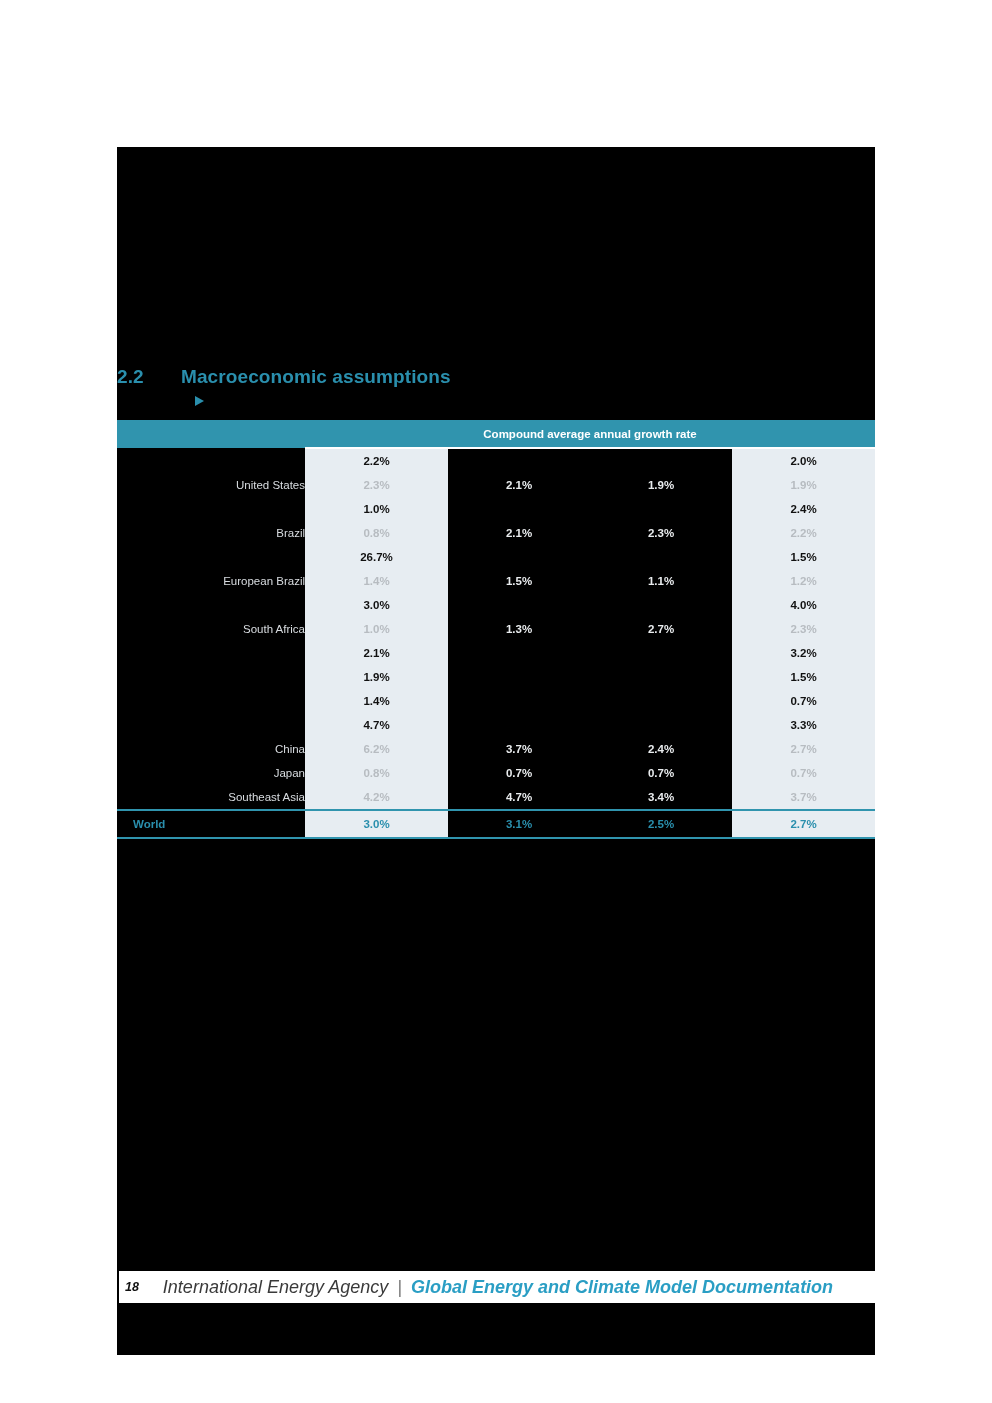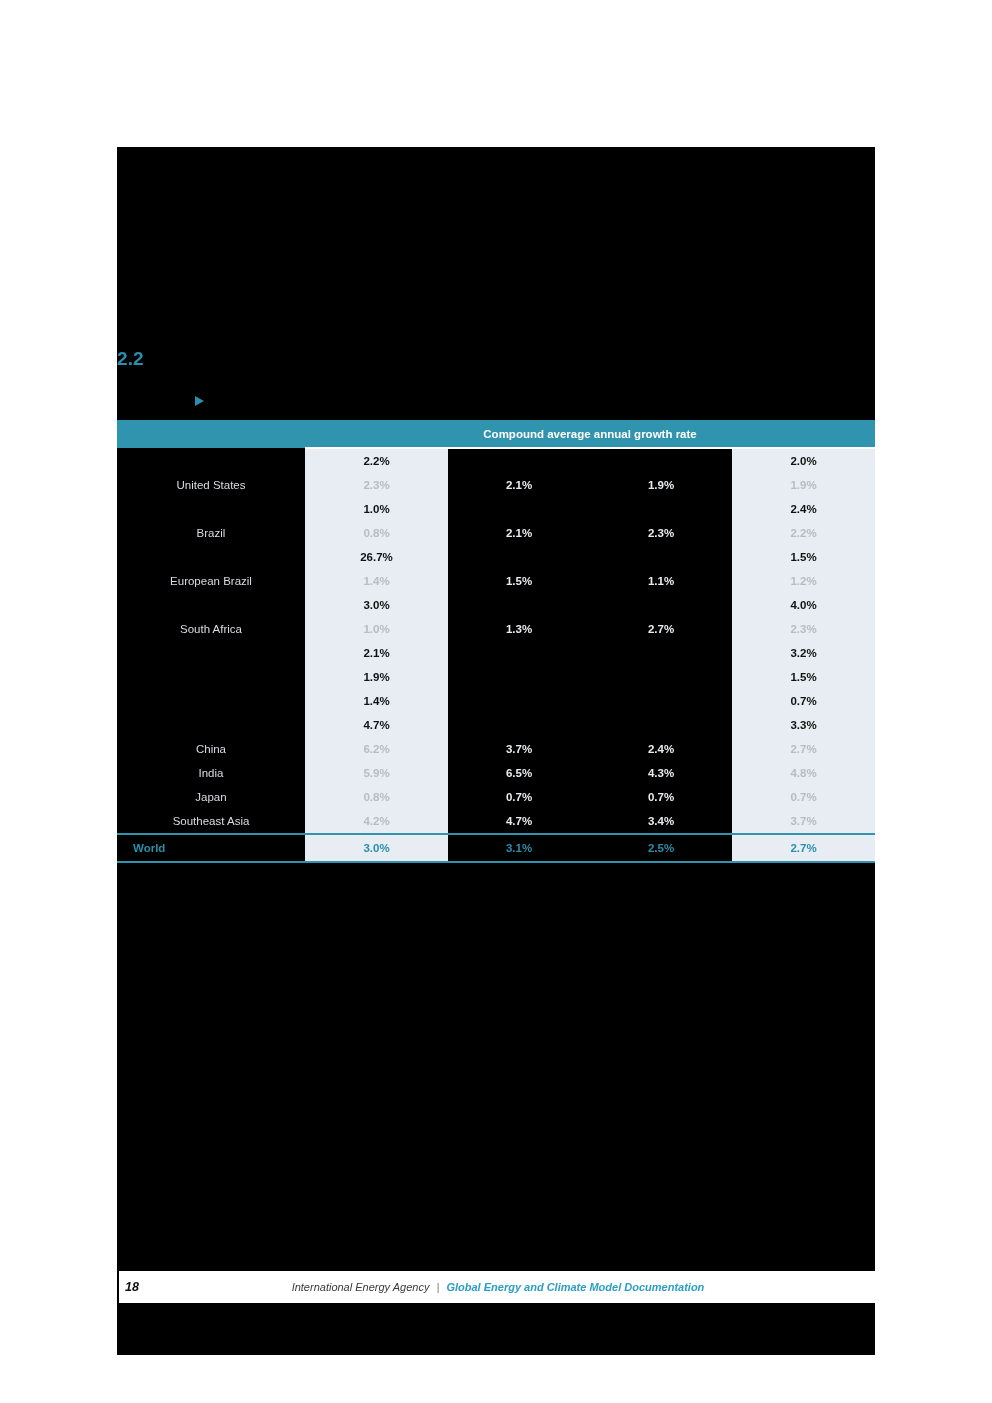--- a/index.html
+++ b/index.html
@@ -12,21 +12,21 @@
 
   
   #page-sheet{
     position:absolute;left:117px;top:147px;
     width:758px;height:1208px;
     background:#000000;
   }
 
   
   #section-heading{
-    position:absolute;left:117px;top:344px;
+    position:absolute;left:117px;top:362px;
     width:760px;height:30px;
     display:flex;align-items:center;
     color:#2a8fad;
     font-size:19px;font-weight:bold;letter-spacing:.1px;
     white-space:nowrap;
   }
   #section-heading .num{display:inline-block;width:64px;}
   #section-heading .ttl{display:inline-block;}
 
   
@@ -78,21 +78,21 @@
 
   
   #growth-table tbody td{
     padding:0;margin:0;
     height:24px;line-height:24px;
     font-size:11.5px;
     white-space:nowrap;
     vertical-align:middle;
   }
   td.label{
-    text-align:center;
+    text-align:right;
     padding-left:24px;
     color:#d9dde1;
     font-size:11.5px;
     background:#000000;
   }
   td.val{text-align:center;font-weight:bold;}
   
   td.tint{background:#e7edf2;}
   td.plain{background:#000000;}
   
@@ -118,33 +118,34 @@
     display:flex;align-items:center;
     border-left:2px solid #000000;
     font-style:italic;
   }
   #footer-page{
     position:absolute;left:6px;
     font-size:12.5px;font-weight:bold;color:#111111;
   }
   #footer-center{
     width:100%;text-align:center;
-    font-size:11px;white-space:nowrap;
+    font-size:18px;white-space:nowrap;
   }
   #footer-org{color:#3a3a3a;}
   #footer-sep{color:#7a7a7a;padding:0 4px;}
   #footer-doc{color:#2a9ec4;font-weight:bold;}
 </style>
 </head>
 <body>
 
 <div id="page-sheet"></div>
 
 <div id="section-heading">
   <span class="num">2.2</span>
+  <span class="ttl">Macroeconomic assumptions</span>
 </div>
 
 <div id="caption-row">
   <span id="caption-marker"></span>
   <span id="caption-text"></span>
 </div>
 
 <table id="growth-table">
   <colgroup>
     <col class="c-label">
@@ -245,27 +246,20 @@
         <td class="val tint dark-val">3.3%</td>
       </tr>
       <tr>
         <td class="label">China</td>
         <td class="val tint mute-val">6.2%</td>
         <td class="val plain light-val">3.7%</td>
         <td class="val plain light-val">2.4%</td>
         <td class="val tint mute-val">2.7%</td>
       </tr>
       <tr>
-        <td class="label">India</td>
-        <td class="val tint mute-val">5.9%</td>
-        <td class="val plain light-val">6.5%</td>
-        <td class="val plain light-val">4.3%</td>
-        <td class="val tint mute-val">4.8%</td>
-      </tr>
-      <tr>
         <td class="label">Japan</td>
         <td class="val tint mute-val">0.8%</td>
         <td class="val plain light-val">0.7%</td>
         <td class="val plain light-val">0.7%</td>
         <td class="val tint mute-val">0.7%</td>
       </tr>
       <tr>
         <td class="label">Southeast Asia</td>
         <td class="val tint mute-val">4.2%</td>
         <td class="val plain light-val">4.7%</td>

